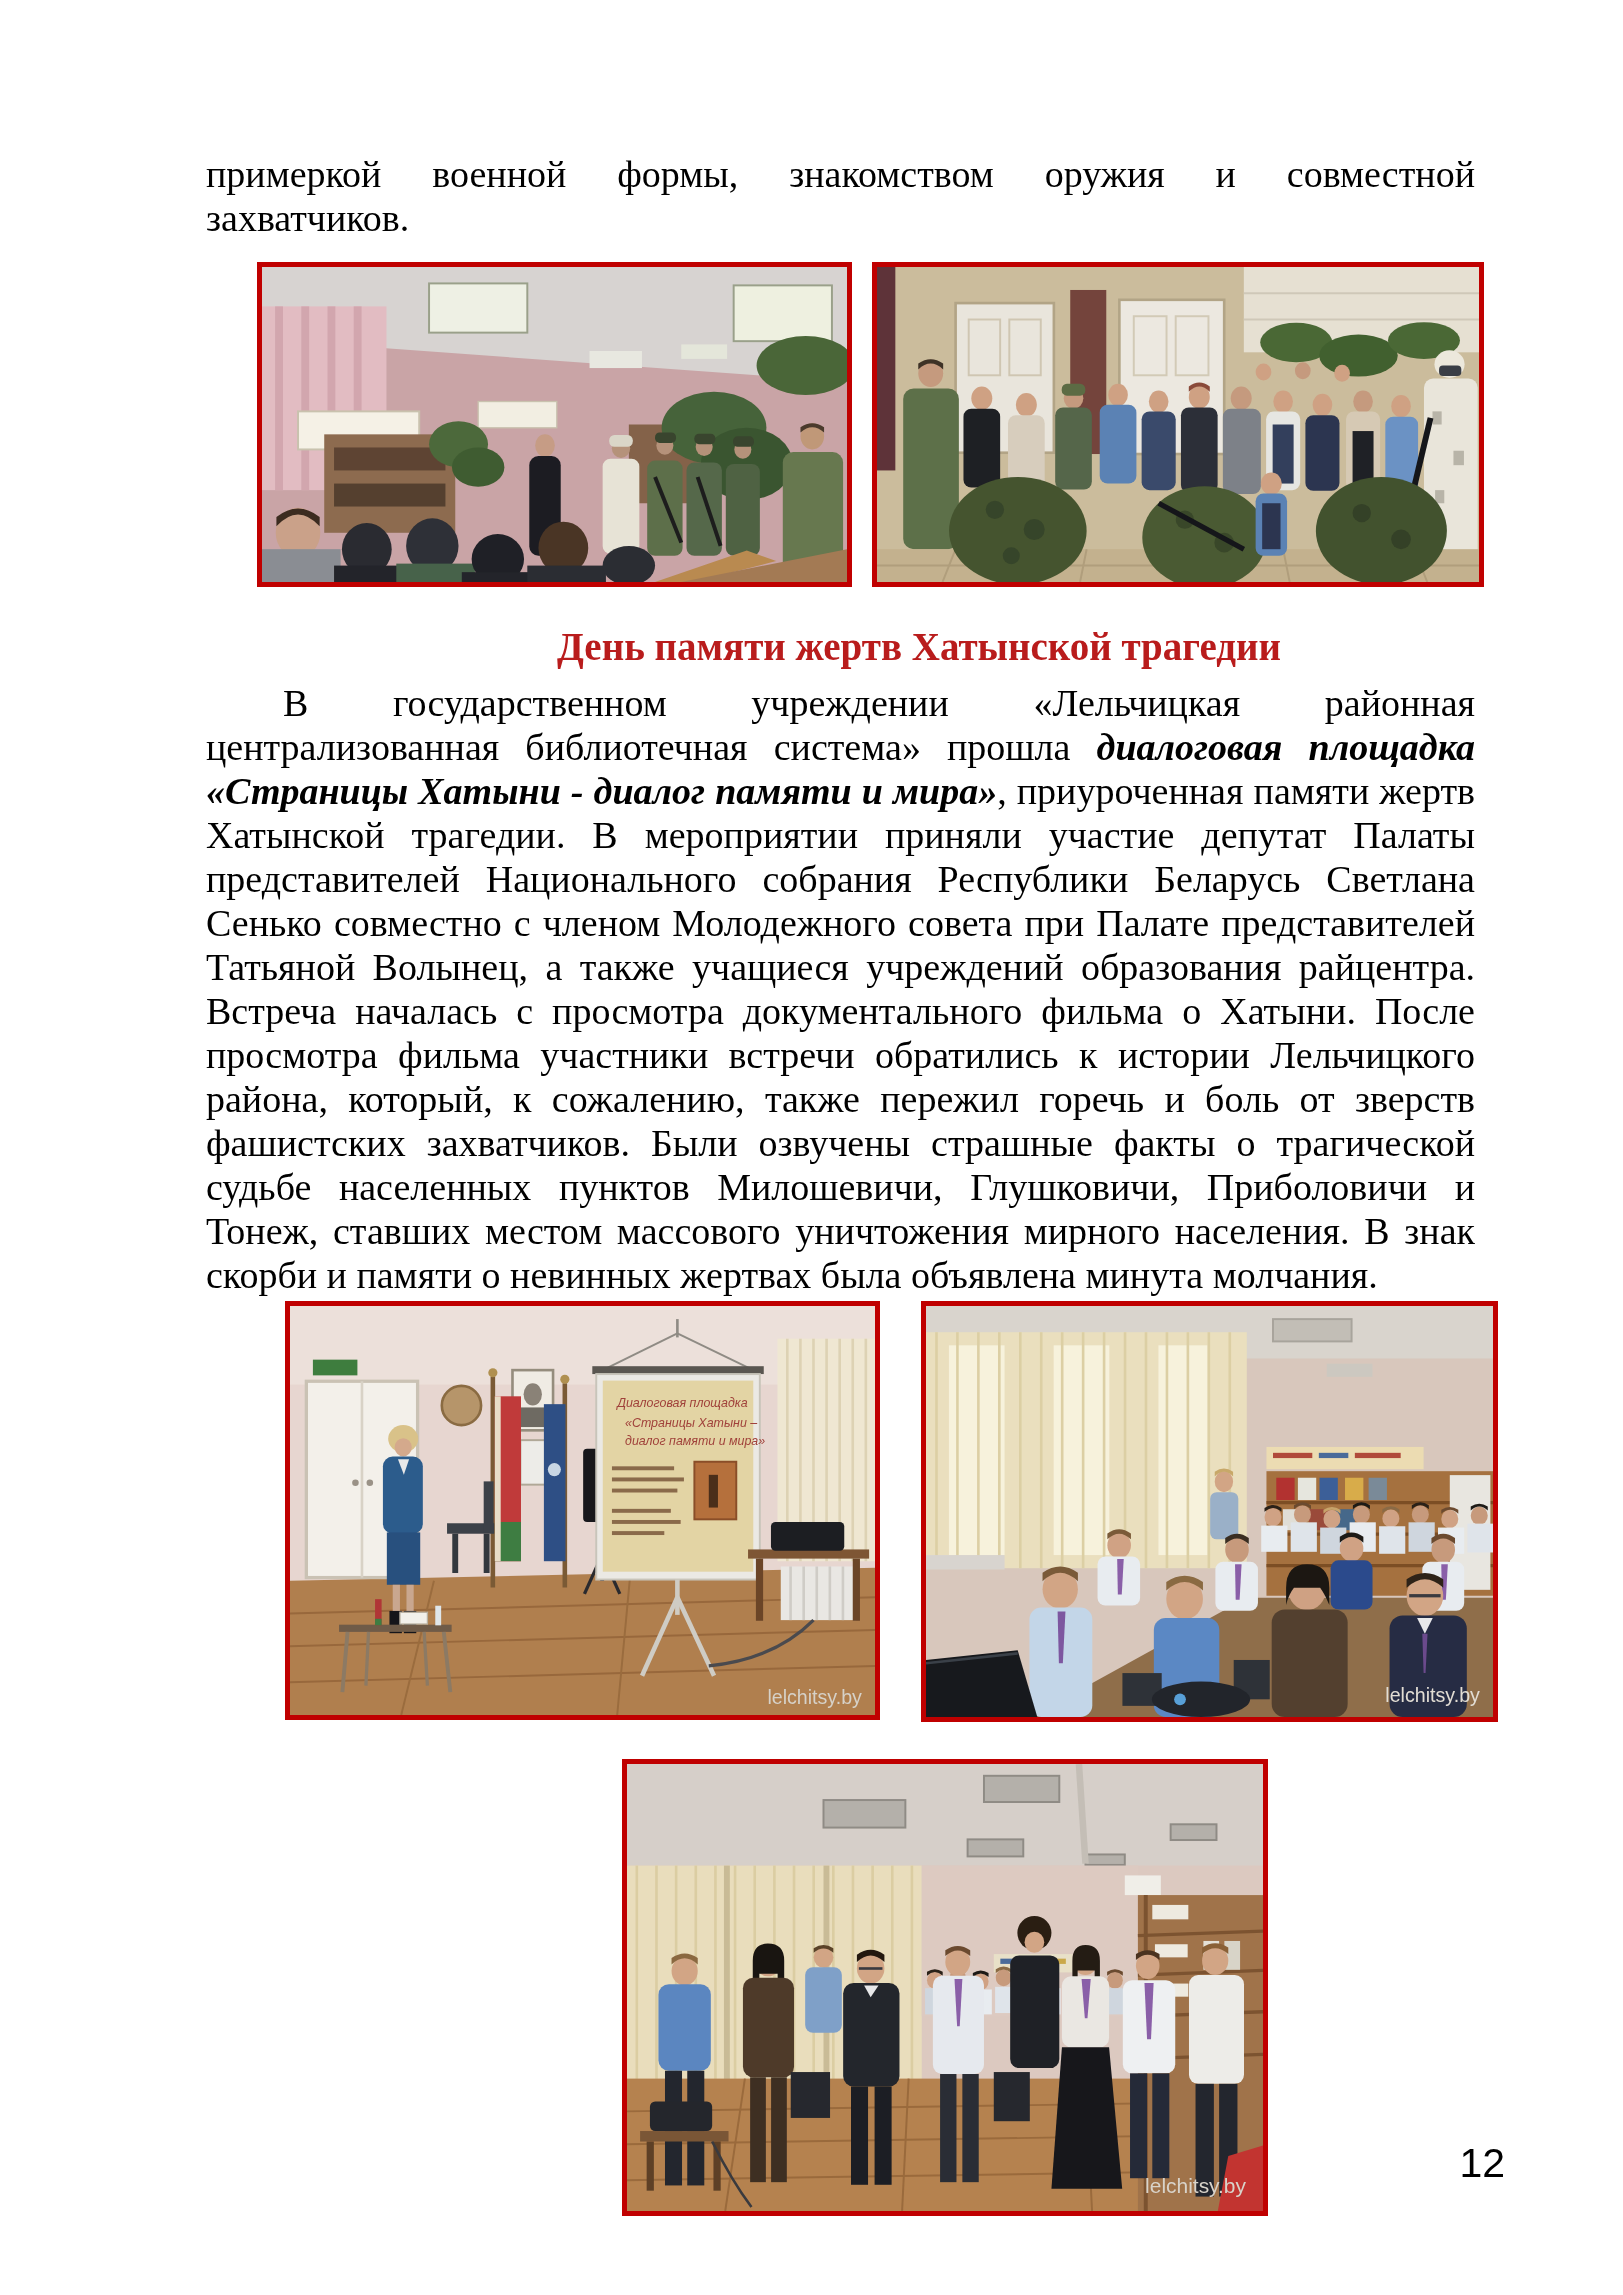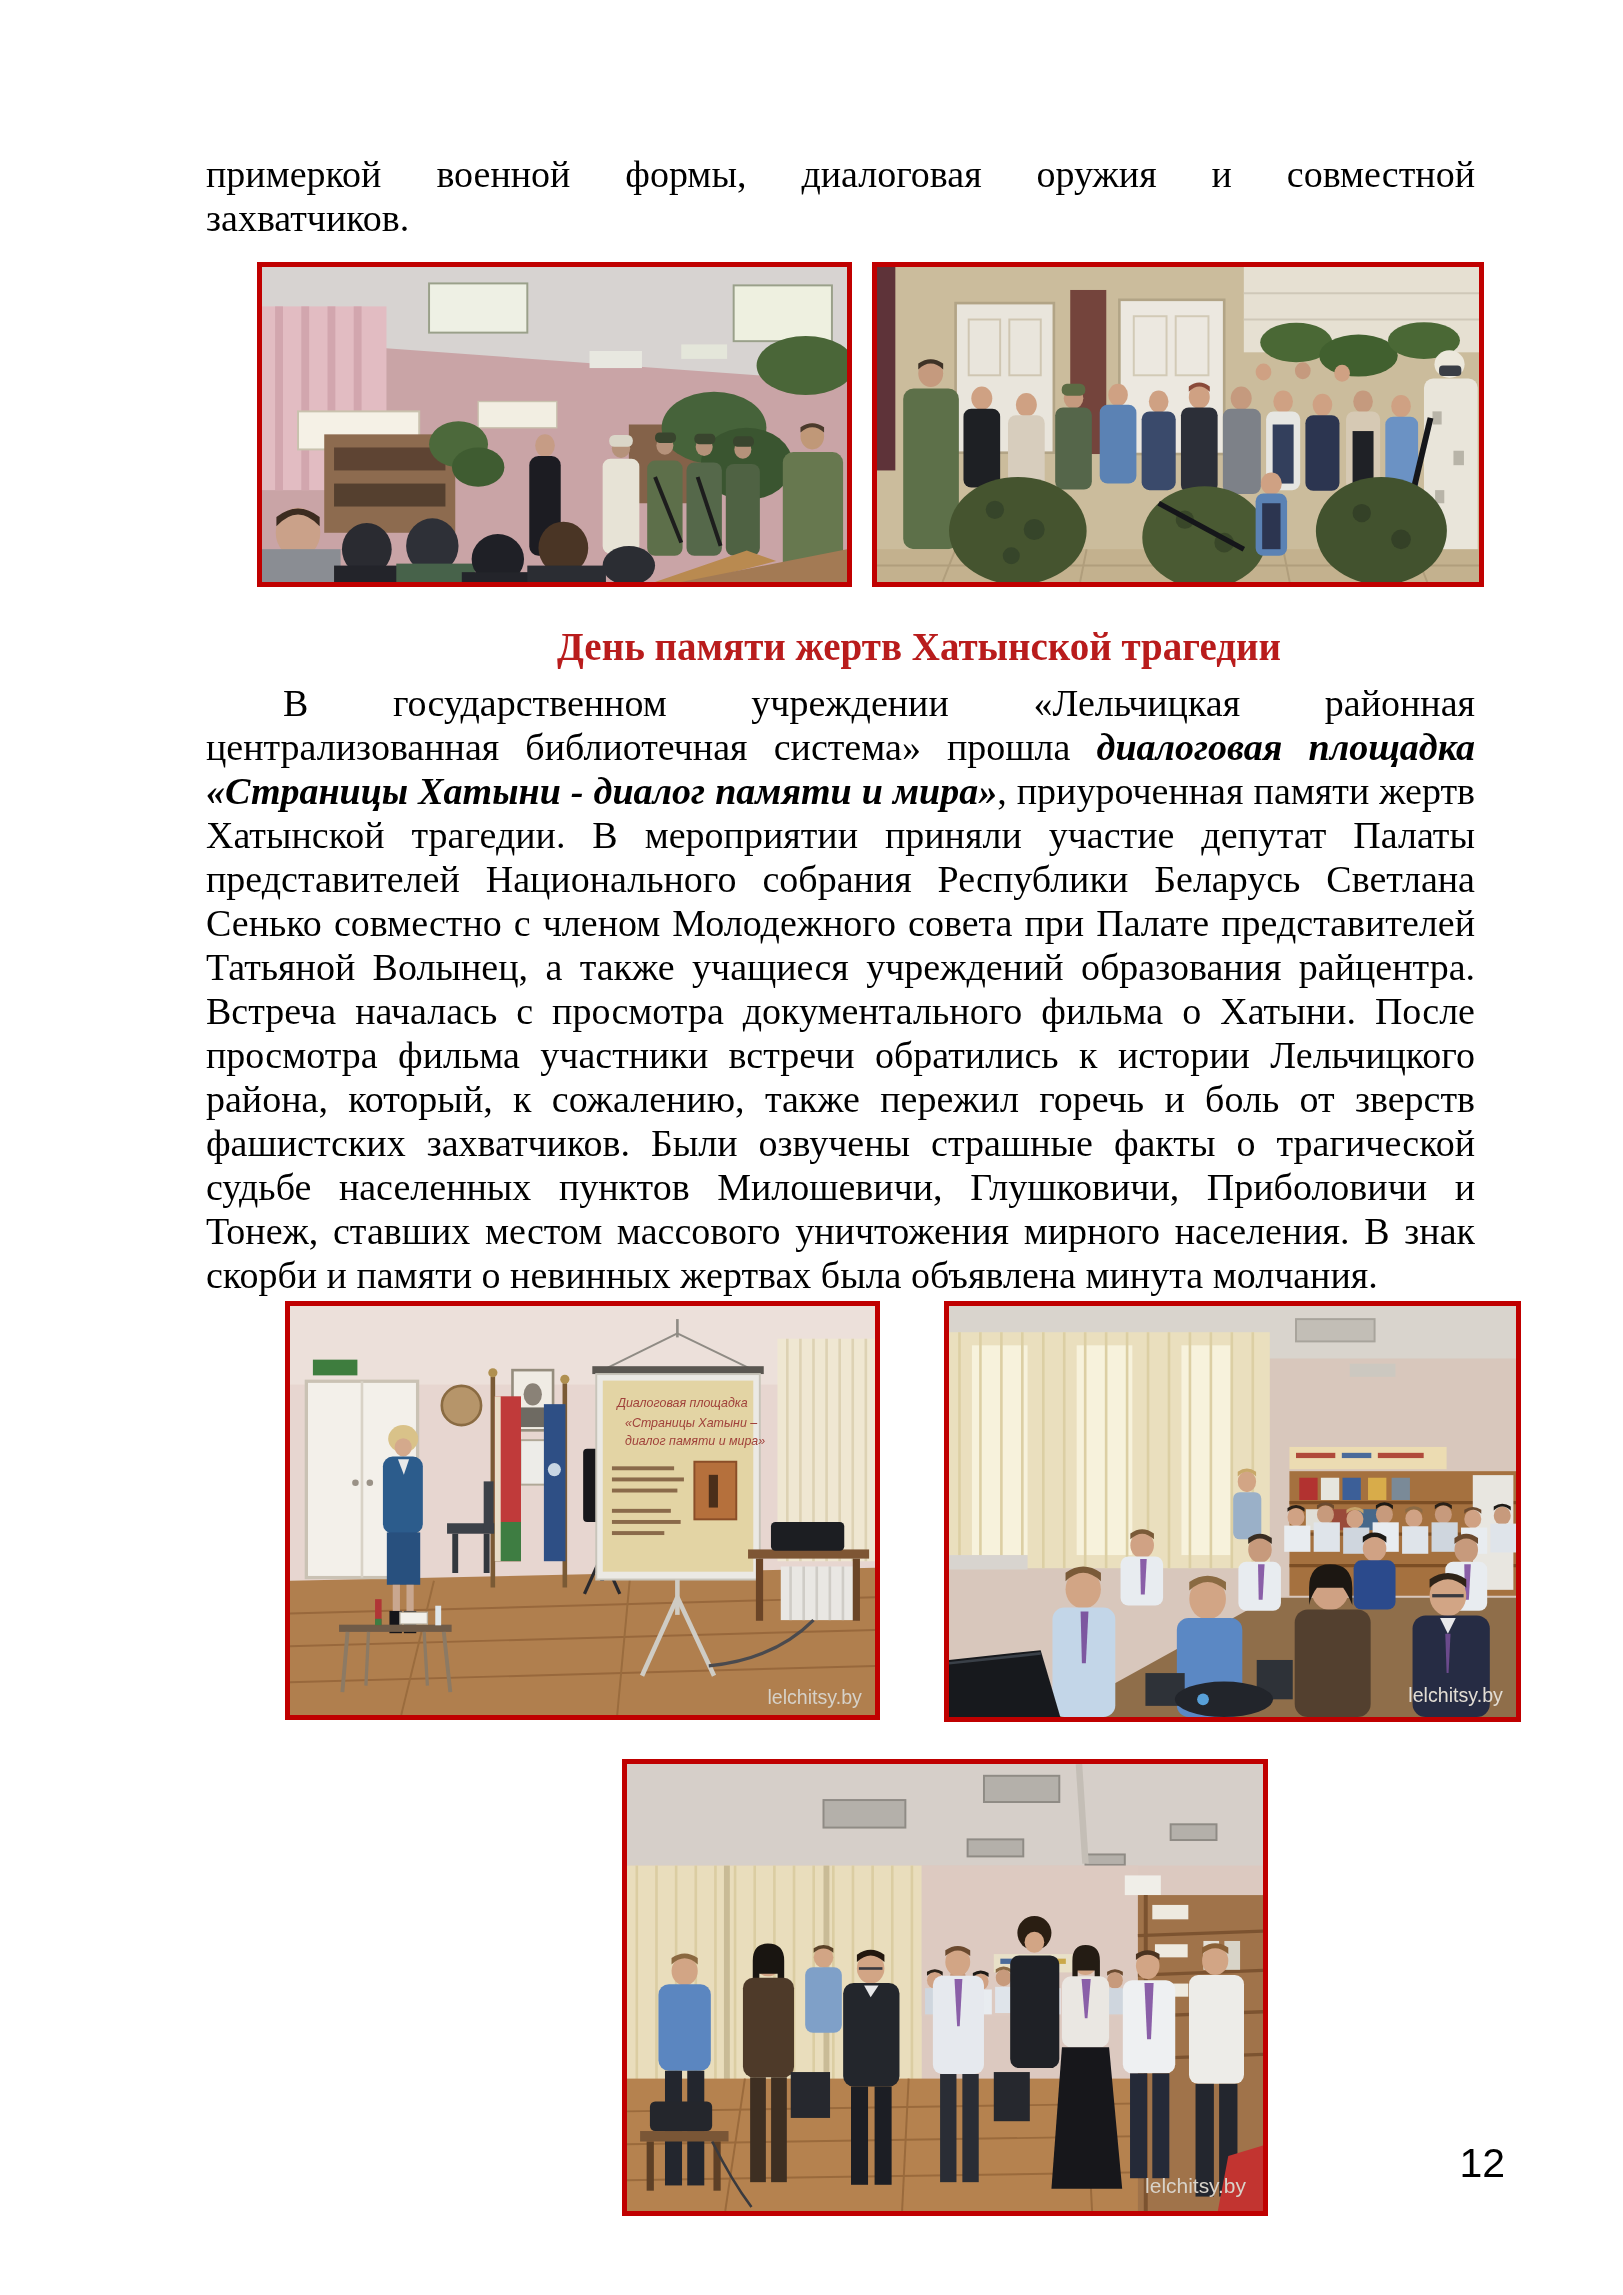--- a/index.html
+++ b/index.html
@@ -15,21 +15,21 @@
   .content{
     box-sizing:border-box;
     width:1623px;
     padding:152px 148px 0 206px;
   }
   .par{font-size:38px;line-height:44px;margin:0;text-align:justify;}
   .jline{display:block;text-align:justify;text-align-last:justify;}
   .nline{display:block;text-align:left;}
   .photo-row{display:flex;}
   .row1{margin-top:22px;margin-left:51px;gap:19.6px;}
-  .row2{margin-top:3.9px;margin-left:79px;gap:64px;}
+  .row2{margin-top:3.9px;margin-left:79px;gap:41px;}
   .photo{
     box-sizing:border-box;
     border:5.2px solid #c00000;
     margin:0;padding:0;
     background:#ddd;
     flex:0 0 auto;
   }
   .photo svg{display:block;width:100%;height:100%;}
   #photo1{width:595px;height:325px;}
   #photo2{width:612px;height:325px;}
@@ -55,21 +55,21 @@
   }
   .wm{font-family:"Liberation Sans", sans-serif;}
 </style>
 </head>
 <body>
 
 <div class="page">
   <div class="content">
 
     <p class="par">
-      <span class="jline">примеркой военной формы, диалоговая оружия и совместной</span>
+      <span class="jline">примеркой военной формы, знакомством оружия и совместной</span>
       <span class="nline">захватчиков.</span>
     </p>
 
     <div class="photo-row row1">
 
       <figure class="photo" id="photo1">
         <svg viewBox="0 0 893 480" preserveAspectRatio="none">
           <rect width="893" height="480" fill="#c9a4a6"></rect>
           <polygon points="0,0 893,0 893,175 0,110" fill="#d7d3d1"></polygon>
           <rect x="255" y="25" width="150" height="75" fill="#eef0e4" stroke="#9aa08a" stroke-width="3"></rect>

